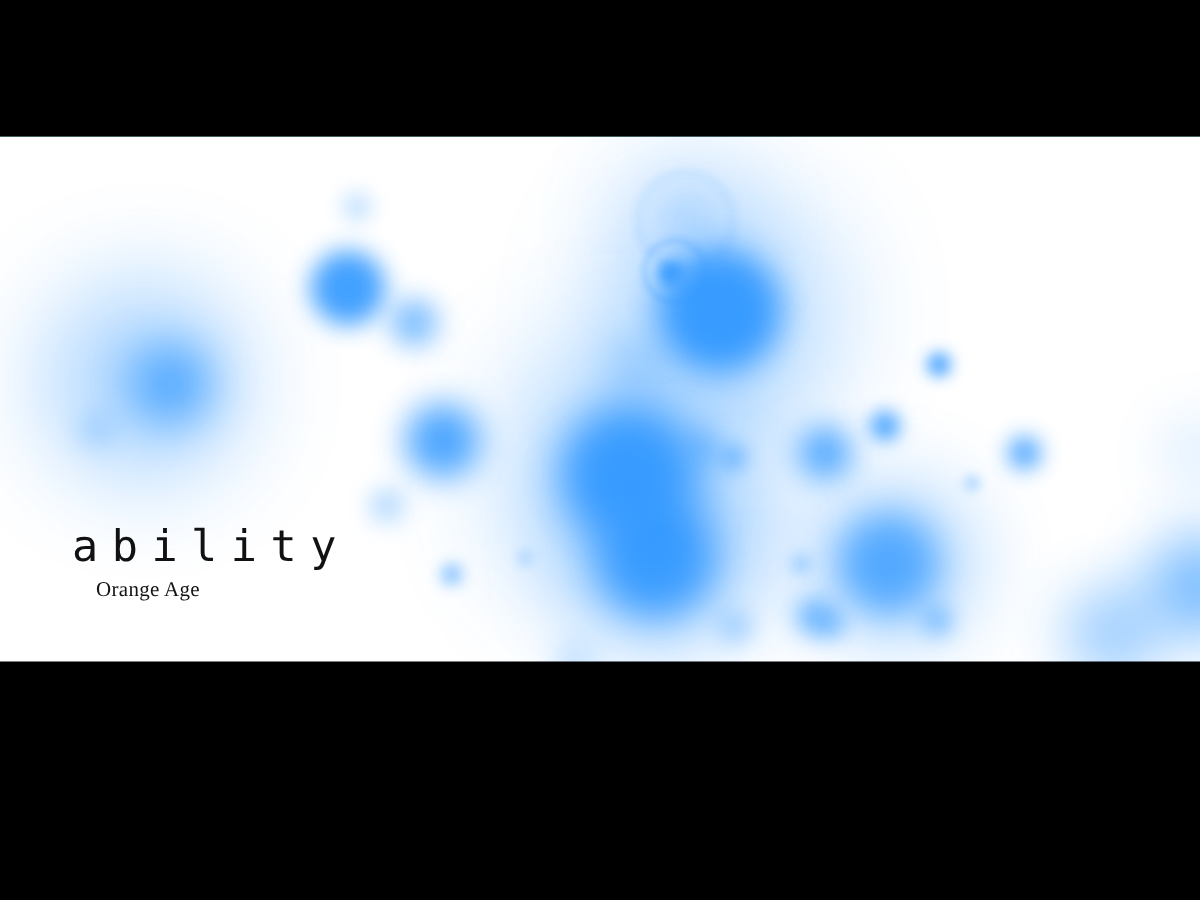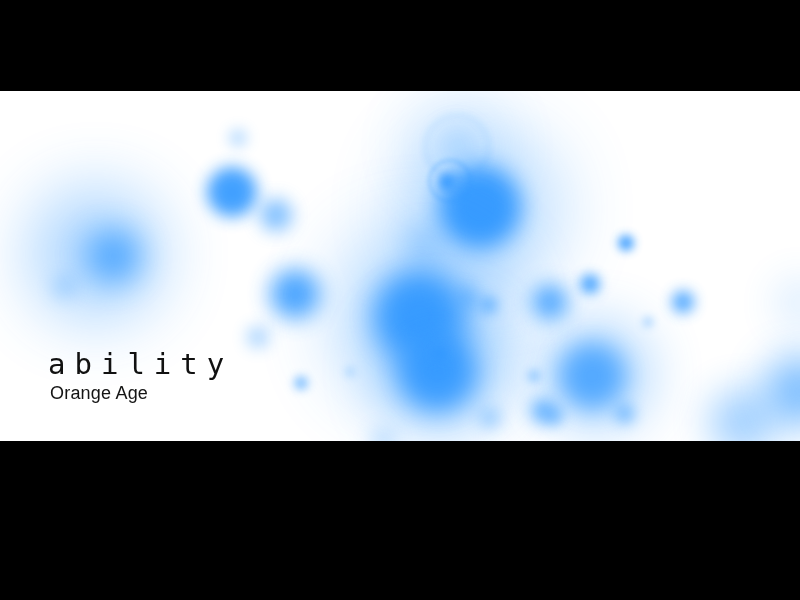--- a/index.html
+++ b/index.html
@@ -79,27 +79,27 @@
   #title {
     font-family: "DejaVu Sans Mono", "Liberation Mono", monospace;
     font-size: 29px;
     line-height: 30px;
     letter-spacing: 9px;
     color: #111111;
     white-space: nowrap;
     font-weight: 400;
   }
   #subtitle {
-    font-family: Liberation Sans, sans-serif;
-    font-size: 18px;
+    font-family: Liberation Serif, serif;
+    font-size: 14px;
     line-height: 17px;
     letter-spacing: 0.2px;
     color: #141414;
     margin-top: 6px;
-    margin-left: 2px;
+    margin-left: 16px;
     white-space: nowrap;
     font-weight: 400;
   }
 </style>
 </head>
 <body>
 
 <div id="stage">
 
   <div id="frame">

